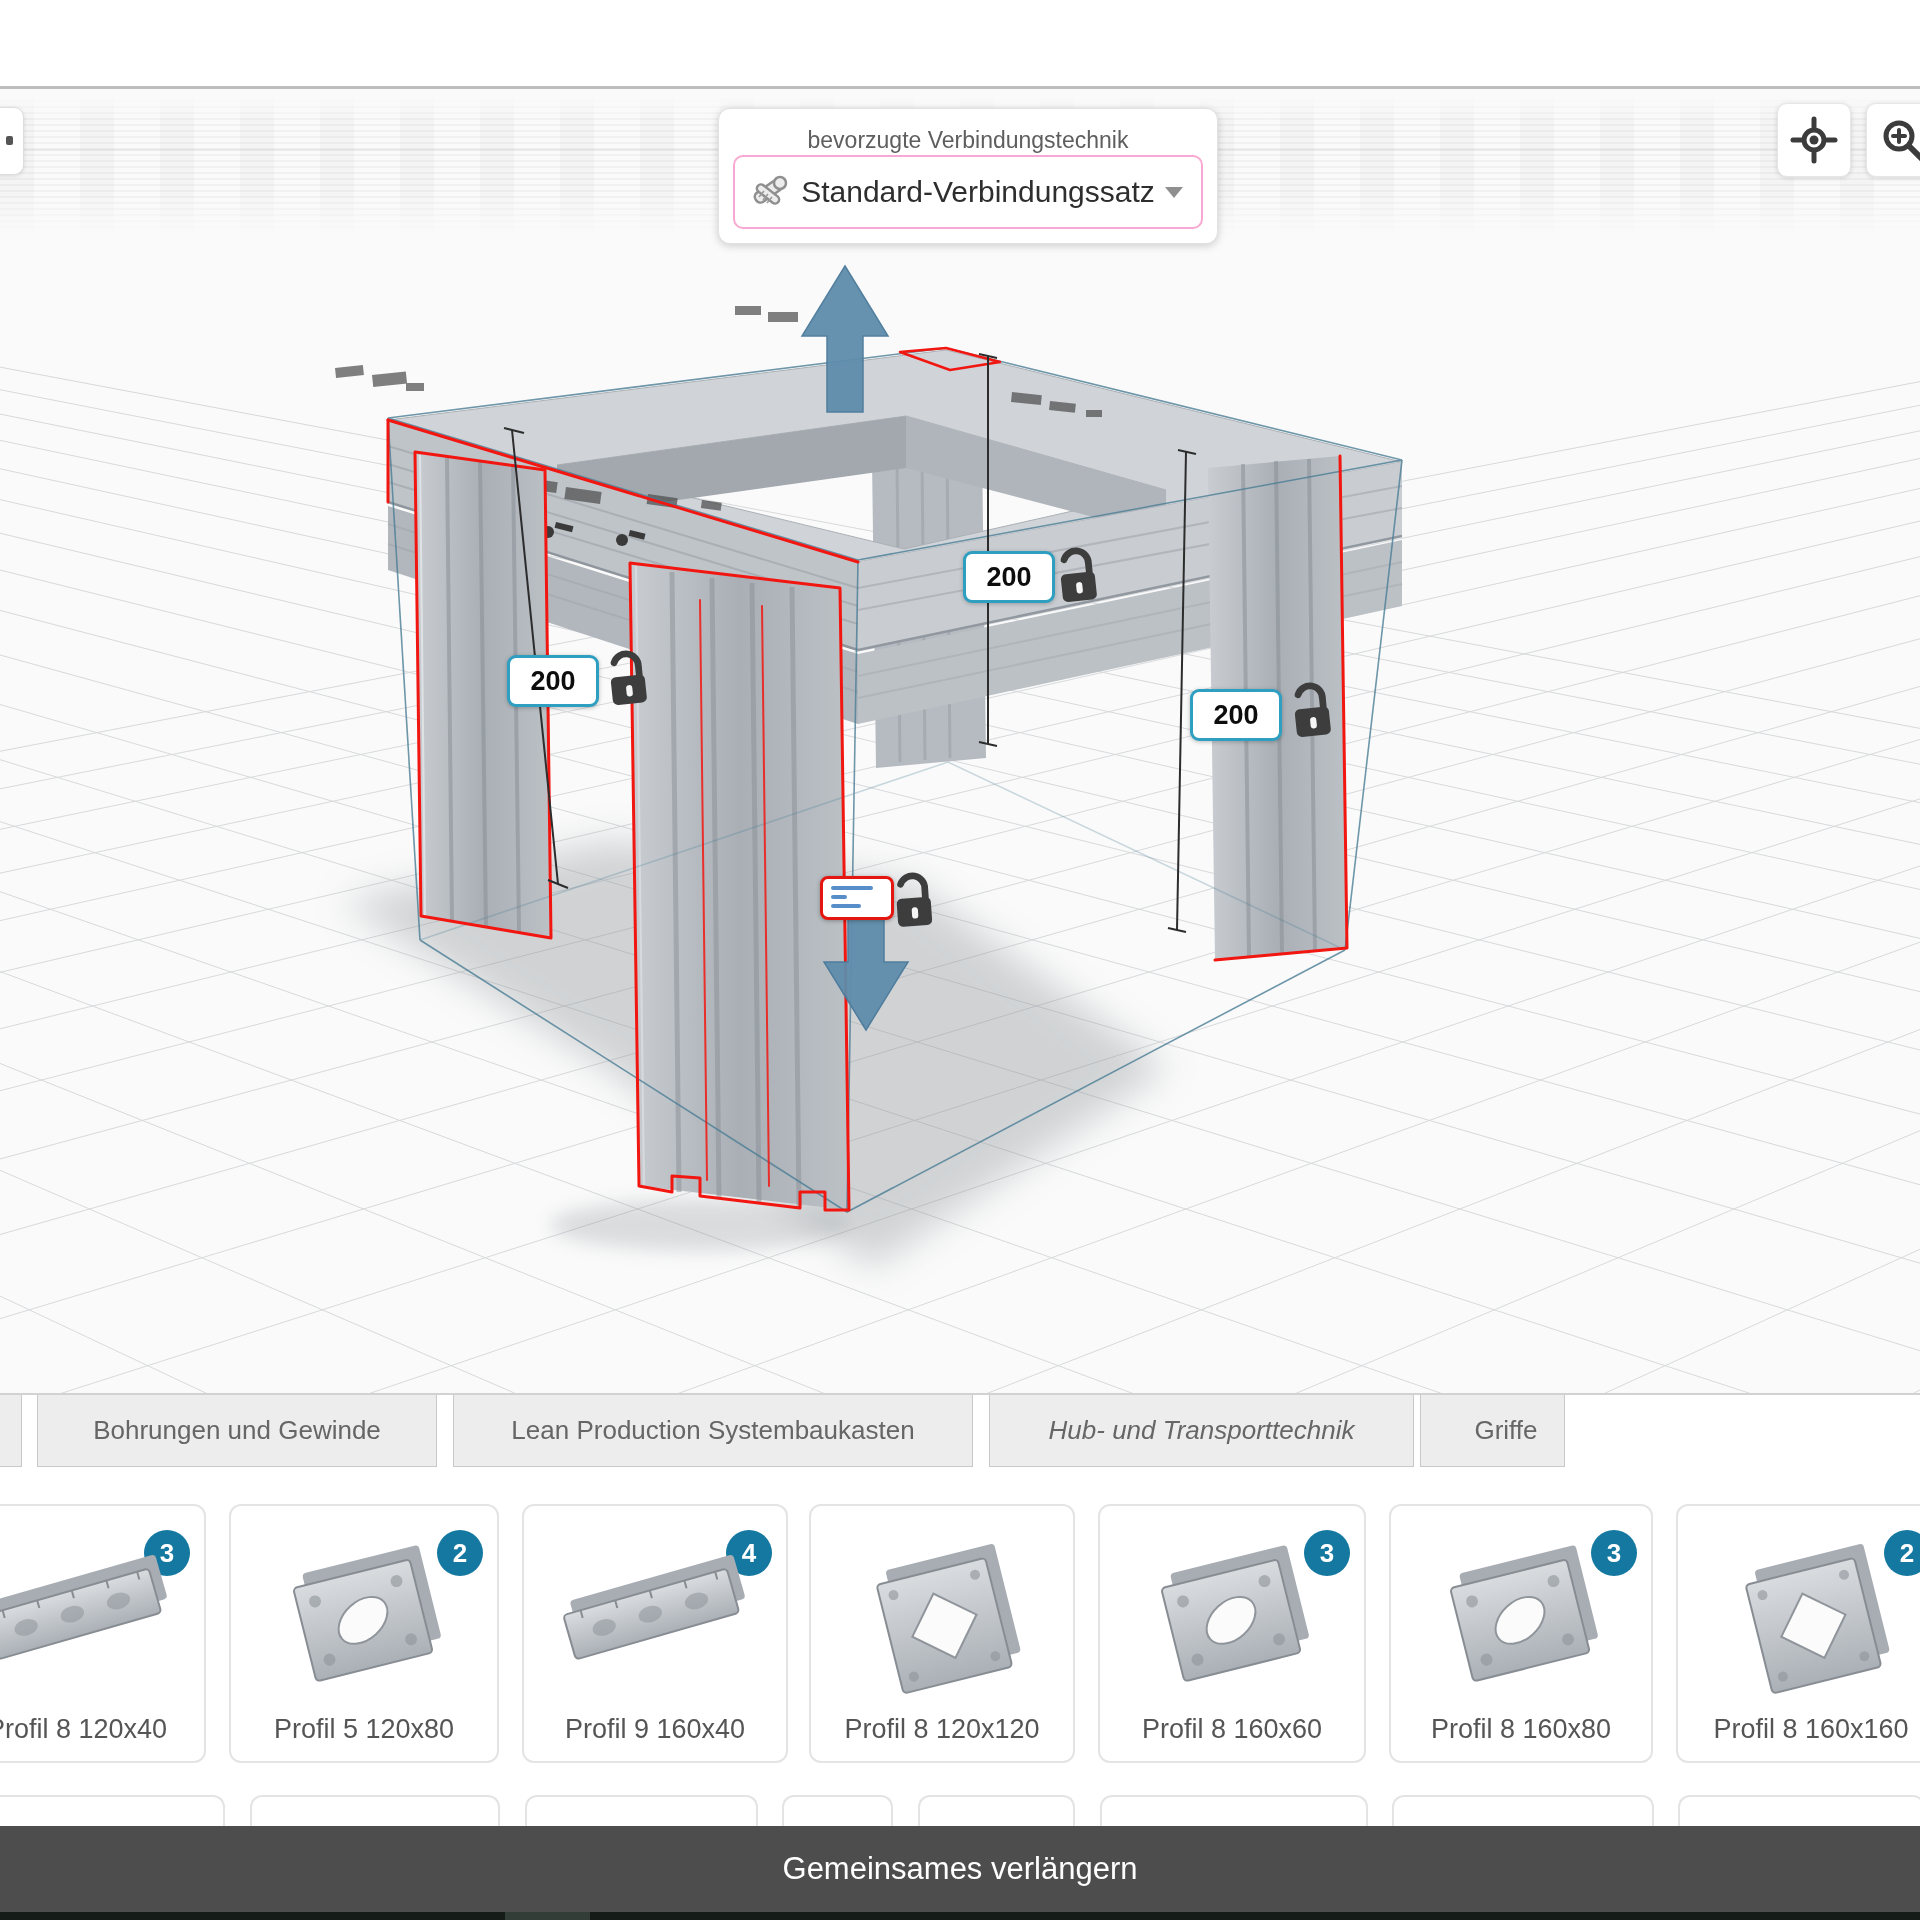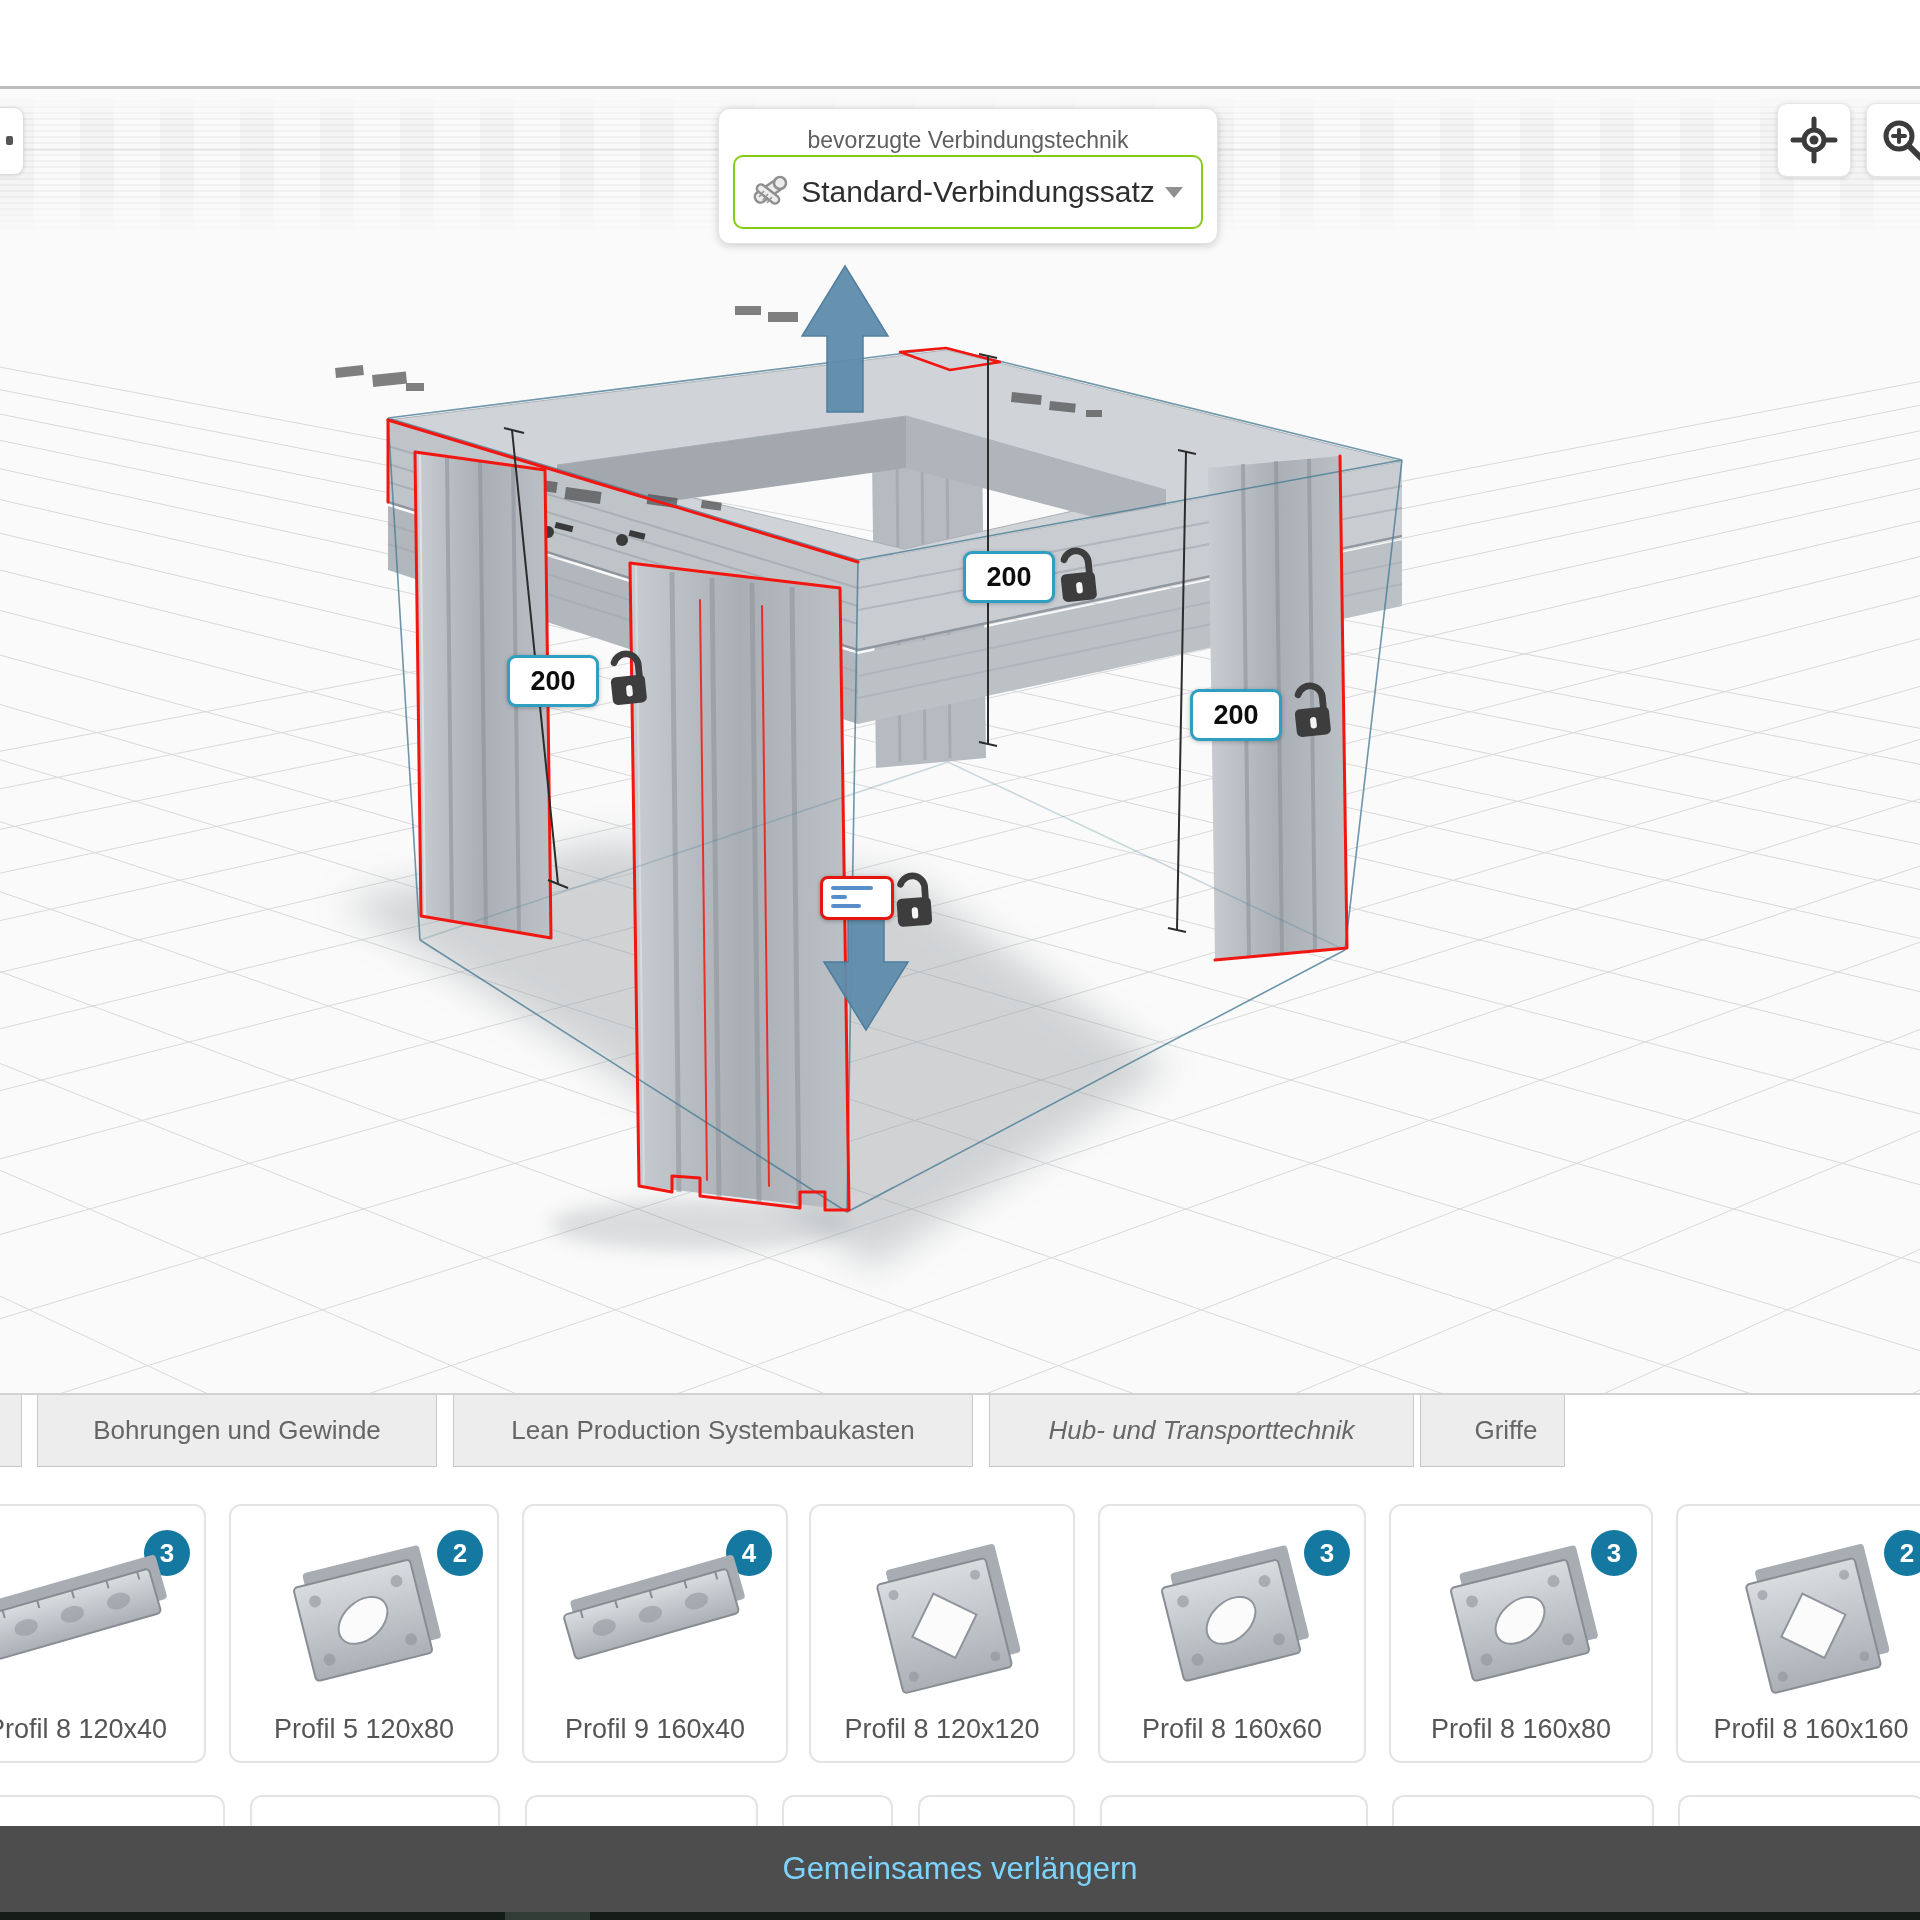--- a/index.html
+++ b/index.html
@@ -18,21 +18,21 @@
       repeating-linear-gradient(0deg, rgba(90,90,90,.10) 0 2px, rgba(0,0,0,0) 2px 6px),
       repeating-linear-gradient(90deg, rgba(120,120,120,.08) 0 34px, rgba(0,0,0,0) 34px 80px);
     -webkit-mask-image:linear-gradient(180deg,transparent 0,#000 18%,#000 70%,transparent 100%);
             mask-image:linear-gradient(180deg,transparent 0,#000 18%,#000 70%,transparent 100%);}
 
   
   .panel{left:718px;top:108px;width:498px;height:134px;background:#fff;border:1px solid #e2e2e2;
          border-radius:12px;box-shadow:0 2px 8px rgba(0,0,0,.18);}
   .panel-label{display:block;text-align:center;margin-top:18px;font-size:23px;color:#5e5e5e;}
   .selectbox{position:absolute;left:14px;right:14px;top:46px;height:70px;background:#fff;
-             border:2px solid #84cc16;border-radius:10px;display:flex;align-items:center;cursor:pointer;}
+             border:2px solid #f9a8d4;border-radius:10px;display:flex;align-items:center;cursor:pointer;}
   .selectbox .sel-icon{margin-left:12px;flex:0 0 44px;}
   .selectbox .sel-text{flex:1;text-align:center;font-size:30px;color:#2e2e2e;}
   .caret{width:0;height:0;margin-right:18px;border-left:9px solid transparent;
          border-right:9px solid transparent;border-top:11px solid #8f8f8f;}
 
   
   .vtool{width:72px;height:72px;background:#fff;border:1px solid #e6e6e6;border-radius:10px;
          box-shadow:0 1px 5px rgba(0,0,0,.15);display:flex;align-items:center;justify-content:center;cursor:pointer;}
   .edgebtn{left:-26px;top:107px;width:48px;height:66px;background:#fff;border:1px solid #ddd;
            border-radius:10px;box-shadow:0 1px 4px rgba(0,0,0,.12);}
@@ -73,21 +73,21 @@
   .card.block .g-block{display:block;}
   .card.square .g-square{display:block;}
 
   
   .stub{position:absolute;top:1795px;height:31px;background:#fff;border:2px solid #e4e4e4;
         border-bottom:none;border-radius:12px 12px 0 0;box-sizing:border-box;}
 
   
   .footer{left:0;top:1826px;width:1920px;height:86px;background:#4d4d4d;display:flex;
           align-items:center;justify-content:center;cursor:pointer;}
-  .footer span{font-size:31px;color:#7dd3fc;}
+  .footer span{font-size:31px;color:#ffffff;}
   .bottomstrip{left:0;top:1912px;width:1920px;height:8px;background:#151c18;}
   .bottomstrip .seg{position:absolute;left:505px;top:0;width:85px;height:8px;background:#333d37;}
 </style>
 </head>
 <body>
 
 <div id="app">
 
   <svg id="scene" class="abs" viewBox="0 0 1920 1920">
     <defs>

